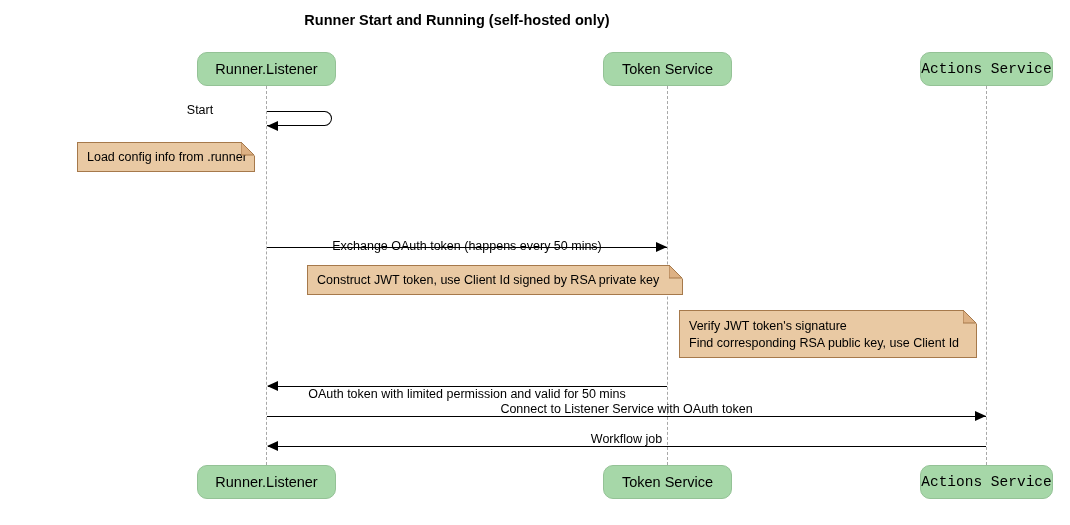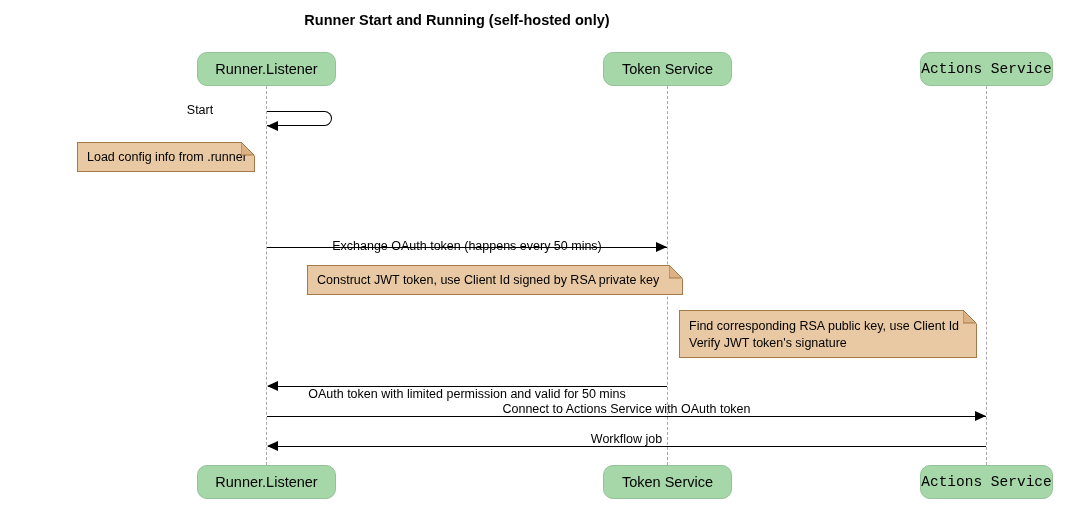--- a/index.html
+++ b/index.html
@@ -127,33 +127,33 @@
       <path d="M0 0 L14 0 L14 14 Z" fill="#ffffff"></path>
       <path d="M0 0 L13 13 L0 13 Z" fill="#ddb184" stroke="#a6794b" stroke-width="1"></path>
     </svg>
     <span>Construct JWT token, use Client Id signed by RSA private key</span>
   </div>
   <div class="note note4">
     <svg class="fold" width="14" height="14">
       <path d="M0 0 L14 0 L14 14 Z" fill="#ffffff"></path>
       <path d="M0 0 L13 13 L0 13 Z" fill="#ddb184" stroke="#a6794b" stroke-width="1"></path>
     </svg>
+    <span>Verify JWT token's signature</span>
     <span>Find corresponding RSA public key, use Client Id</span>
-    <span>Verify JWT token's signature</span>
   </div>
 
   <div class="mlabel m1label">Exchange OAuth token (happens every 50 mins)</div>
   <div class="mline m1line"></div>
   <div class="tri-right m1arrow"></div>
 
   <div class="mlabel m2label">OAuth token with limited permission and valid for 50 mins</div>
   <div class="mline m2line"></div>
   <div class="tri-left m2arrow"></div>
 
-  <div class="mlabel m3label">Connect to Actions Service with OAuth token</div>
+  <div class="mlabel m3label">Connect to Listener Service with OAuth token</div>
   <div class="mline m3line"></div>
   <div class="tri-right m3arrow"></div>
 
   <div class="mlabel m4label">Workflow job</div>
   <div class="mline m4line"></div>
   <div class="tri-left m4arrow"></div>
 
   <div class="pbox prow-bottom p1">
     <span>Runner.Listener</span>
   </div>

